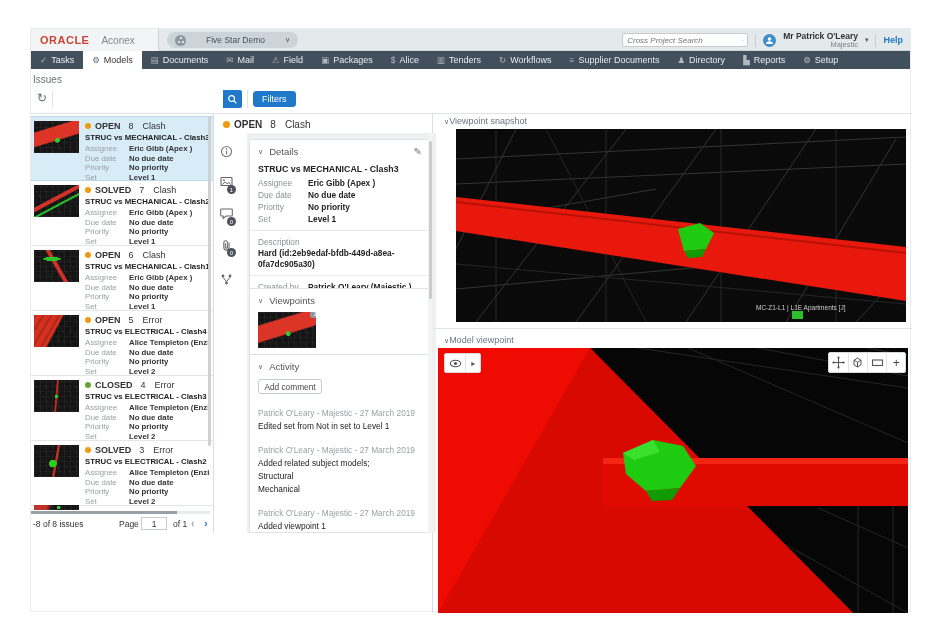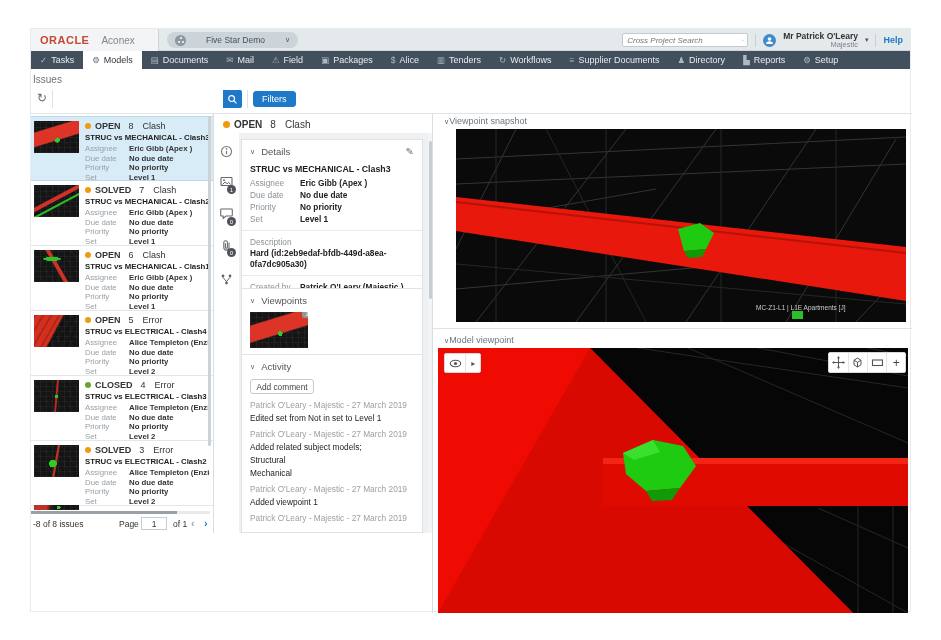--- a/index.html
+++ b/index.html
@@ -86,37 +86,37 @@
   #pageof{position:absolute;left:142px;top:2px}
   .pgchev{position:absolute;top:0px;font-size:11px;font-weight:bold}
   #pgprev{left:160px;color:#9aa6ae}
   #pgnext{left:173px;color:#2a7cc9}
 
   .vsep{position:absolute;width:1px;background:#d9dee1}
 
   
   #detailheader{position:absolute;left:192px;top:88px;height:14px;display:flex;align-items:center;font-size:10px;color:#333}
   #detailheader .dot{width:7px;height:7px}
-  #cardzone{position:absolute;left:208px;top:104px;width:189px;height:400px;background:#eef0f1;overflow:hidden}
+  #cardzone{position:absolute;left:216px;top:104px;width:189px;height:400px;background:#eef0f1;overflow:hidden}
   .card{position:absolute;left:2px;width:182px;background:#fff;border:1px solid #dfe3e5}
   .cardpad{padding:6px 8px}
   .sechead{display:flex;align-items:center;gap:6px;font-size:9.5px;color:#555}
   .chev{font-size:7px;color:#666}
   .pencil{margin-left:auto;color:#777;font-size:10px;cursor:pointer}
   .dtitle{font-size:8.8px;font-weight:bold;color:#222;margin-top:7px}
   .drow{display:flex;font-size:8.3px;line-height:12px}
   .drow .dl{width:50px;color:#8a9196;flex:0 0 auto}
   .drow .dv{color:#222;font-weight:bold}
   .cdiv{height:1px;background:#e8eaeb;margin:5px -8px 5px -8px}
   .glabel{font-size:8.3px;color:#8a9196;line-height:12px}
   .gvalue{font-size:8.3px;color:#222;font-weight:bold;line-height:11px}
   #vpthumb{width:58px;height:36px;margin-top:6px;position:relative}
   #vpbadge{position:absolute;right:-4px;top:-4px;width:10px;height:10px;border-radius:2px;background:#8f969b;color:#fff;font-size:6.5px;display:flex;align-items:center;justify-content:center;z-index:2}
   #addcomment{margin-top:7px;height:15px;width:64px;background:#fff;border:1px solid #c4cacf;border-radius:3px;font-size:8.3px;color:#444;display:flex;align-items:center;justify-content:center;cursor:pointer}
-  .aentry{margin-top:6px}
+  .aentry{margin-top:14px}
   .ameta{font-size:8.3px;color:#9aa1a6;line-height:10px}
   .aline{font-size:8.3px;color:#222;line-height:10px;margin-top:3px}
   #rail{position:absolute;left:183px;top:104px;width:25px;height:400px;background:#fff}
   .railic{position:absolute;left:6px;width:13px;height:13px;color:#666}
   .railbadge{position:absolute;left:13px;width:9px;height:9px;border-radius:50%;background:#4d5257;color:#fff;font-size:6px;display:flex;align-items:center;justify-content:center}
   #mid-vscroll-track{position:absolute;left:397px;top:104px;width:4px;height:400px;background:#f3f4f5}
   #mid-vscroll{position:absolute;left:397.5px;top:112px;width:3px;height:158px;background:#c7ccd0;border-radius:2px}
 
   
   .rhead{position:absolute;display:flex;align-items:flex-end;font-size:9px;color:#6b7681}

